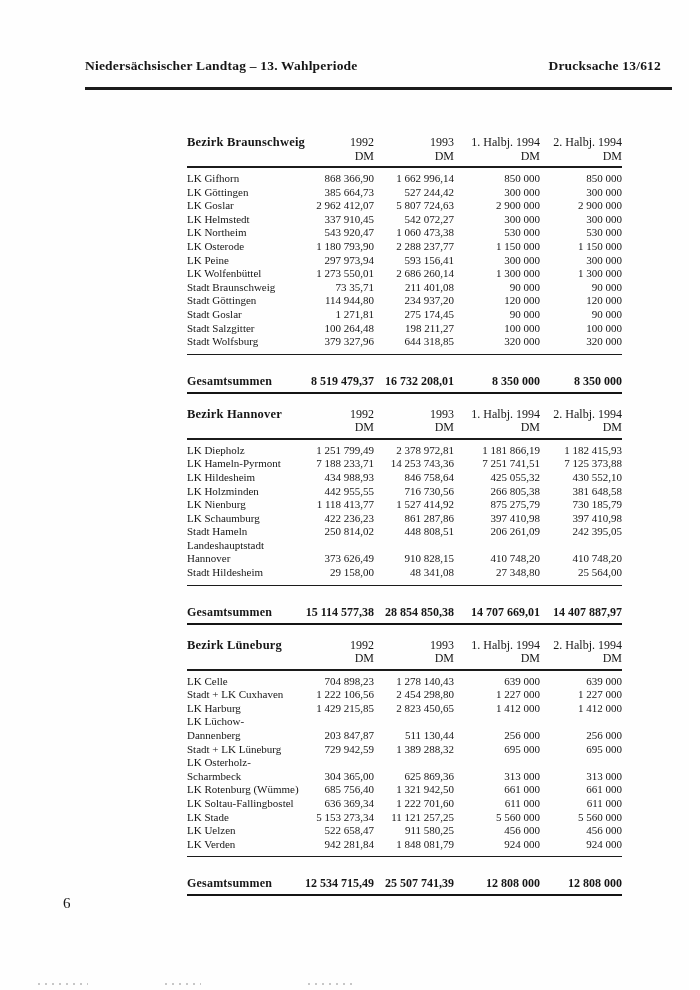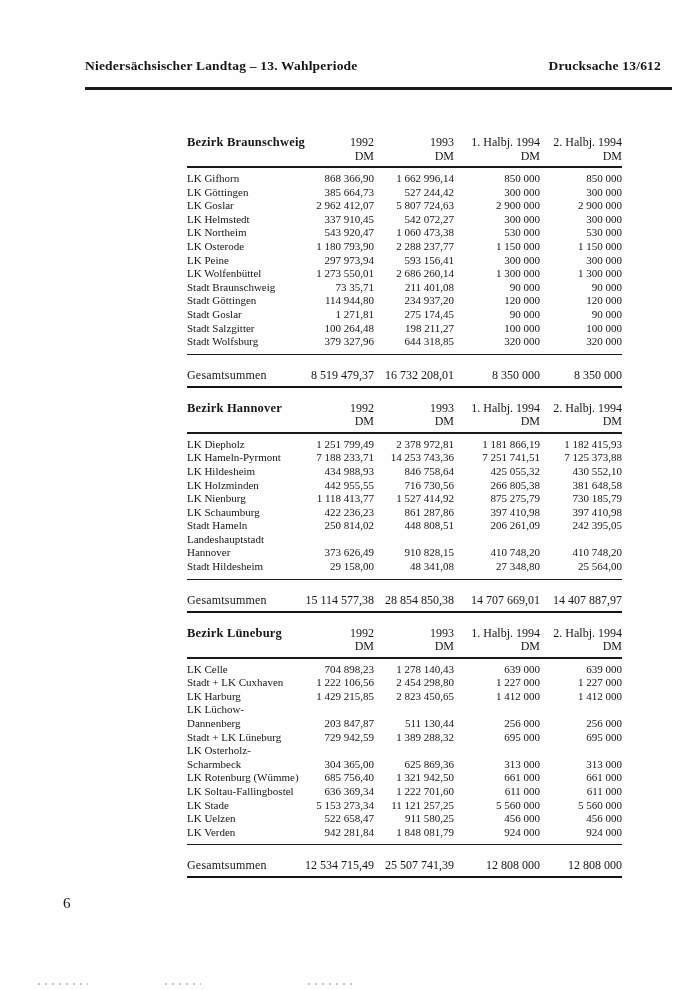--- a/index.html
+++ b/index.html
@@ -37,22 +37,22 @@
     display:flex; flex-direction:column; align-items:flex-end;
     font-size:12px; line-height:13.5px;
   }
   .t-body { padding:4px 0 5px; }
   .row { font-size:11px; line-height:13.6px; }
   .cell.label { white-space:pre; }
   .cell.num { text-align:right; align-self:end; font-variant-numeric:tabular-nums; }
   .t-total {
     border-top:1.5px solid #1b1b1b;
     border-bottom:2.5px solid #141414;
-    padding:13px 0 4px;
-    font-weight:normal; font-size:12px; line-height:14px;
+    padding:19px 0 4px;
+    font-weight:bold; font-size:12px; line-height:14px;
   }
   .t-total .cell.label { letter-spacing:.2px; }
   
   .page-number {
     position:absolute; left:63px; top:895px;
     font-size:15px;
   }
   .speck {
     position:absolute; top:983px; height:1.5px; opacity:.55;
     background:repeating-linear-gradient(90deg, #9a9a9a 0 2px, transparent 2px 7px);

